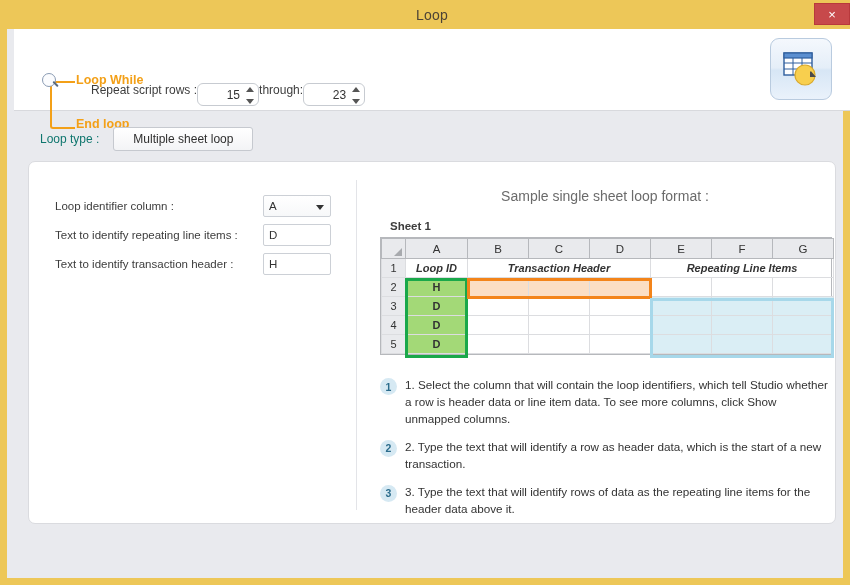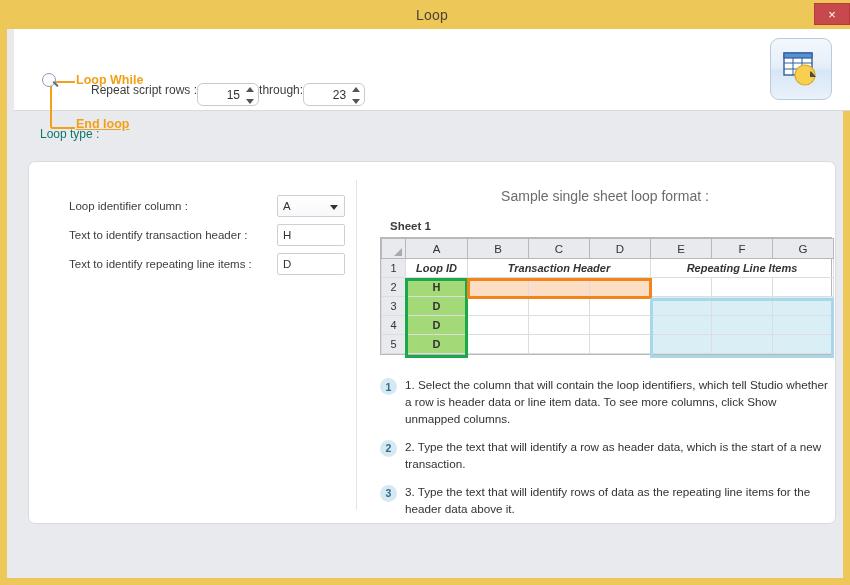--- a/index.html
+++ b/index.html
@@ -81,21 +81,21 @@
     transform: rotate(45deg);
     border-radius: 1px;
   }
 
   .loop-while-label {
     position: absolute; left: 37px; top: 8px;
     font-size: 12.5px; font-weight: bold; color: #f3a018;
   }
   .end-loop-label {
     position: absolute; left: 37px; top: 52px;
-    font-size: 12.5px; font-weight: bold; color: #f3a018; text-decoration: underline;
+    font-size: 12.5px; font-weight: bold; color: #f3a018;
   }
   .repeat-row {
     position: absolute; left: 52px; top: 18px;
     display: flex; align-items: flex-start; 
   }
   .repeat-row .lbl { font-size: 12px; color: #3d3d3d; }
 
   .spin-wrap {
     position: relative; width: 62px; height: 23px;
     background: #fff; border: 1px solid #c7cbd1; border-radius: 6px;
@@ -153,21 +153,21 @@
   
   .panel {
     position: absolute; left: 21px; top: 161px;
     width: 808px; height: 363px;
     background: #ffffff;
     border: 1px solid #dadbdf; border-radius: 7px;
   }
 
   
   .form-area { position: absolute; left: 26px; top: 29px; width: 290px; }
-  .form-row { display: flex; align-items: center; height: 29px; margin-bottom: 0; justify-content: flex-end; }
+  .form-row { display: flex; align-items: center; height: 29px; margin-bottom: 0; }
   .form-row + .form-row { margin-top: 0; }
   .form-row .flabel {
     width: 208px; font-size: 11.5px; color: #3d3d3d;
   }
   .f-input {
     width: 68px; height: 22px;
     border: 1px solid #ccd0d6; border-radius: 2px; background: #fff;
     font-family: "Liberation Sans", sans-serif; font-size: 11.5px; color: #333;
     padding: 0 5px; outline: none;
   }
@@ -325,39 +325,40 @@
         <line x1="19" y1="8" x2="19" y2="25" stroke="#2f5f9e" stroke-width="1"></line>
         <circle cx="22" cy="25" r="10" fill="#f8cf4e" stroke="#d9a92b" stroke-width="1.2"></circle>
         <path d="M27 20 L27 27 L33 27 Z" fill="#4a4a4a"></path>
         <path d="M18 21 A8 8 0 0 1 28 21" fill="none" stroke="#f8cf4e" stroke-width="2"></path>
       </svg>
     </div>
   </div>
 
   <div class="looptype-row">
     <span class="lbl">Loop type :</span>
+    <span class="tab-btn inactive">Multiple sheet loop</span>
   </div>
 
   <div class="panel">
 
     <div class="form-area">
       <div class="form-row">
         <span class="flabel">Loop identifier column :</span>
         <span class="f-select">
           <span>A</span>
           <span class="caret"></span>
         </span>
       </div>
       <div class="form-row">
+        <span class="flabel">Text to identify repeating line items :</span>
+        <input class="f-input" type="text" value="D" style="">
+      </div>
+      <div class="form-row">
         <span class="flabel">Text to identify transaction header :</span>
         <input class="f-input" type="text" value="H" style="">
-      </div>
-      <div class="form-row">
-        <span class="flabel">Text to identify repeating line items :</span>
-        <input class="f-input" type="text" value="D" style="">
       </div>
     </div>
 
     <div class="vdivider"></div>
 
     <div class="sample-area">
       <div class="sample-title">Sample single sheet loop format :</div>
       <div class="sheet-label">Sheet 1</div>
 
       <div class="sheet">

